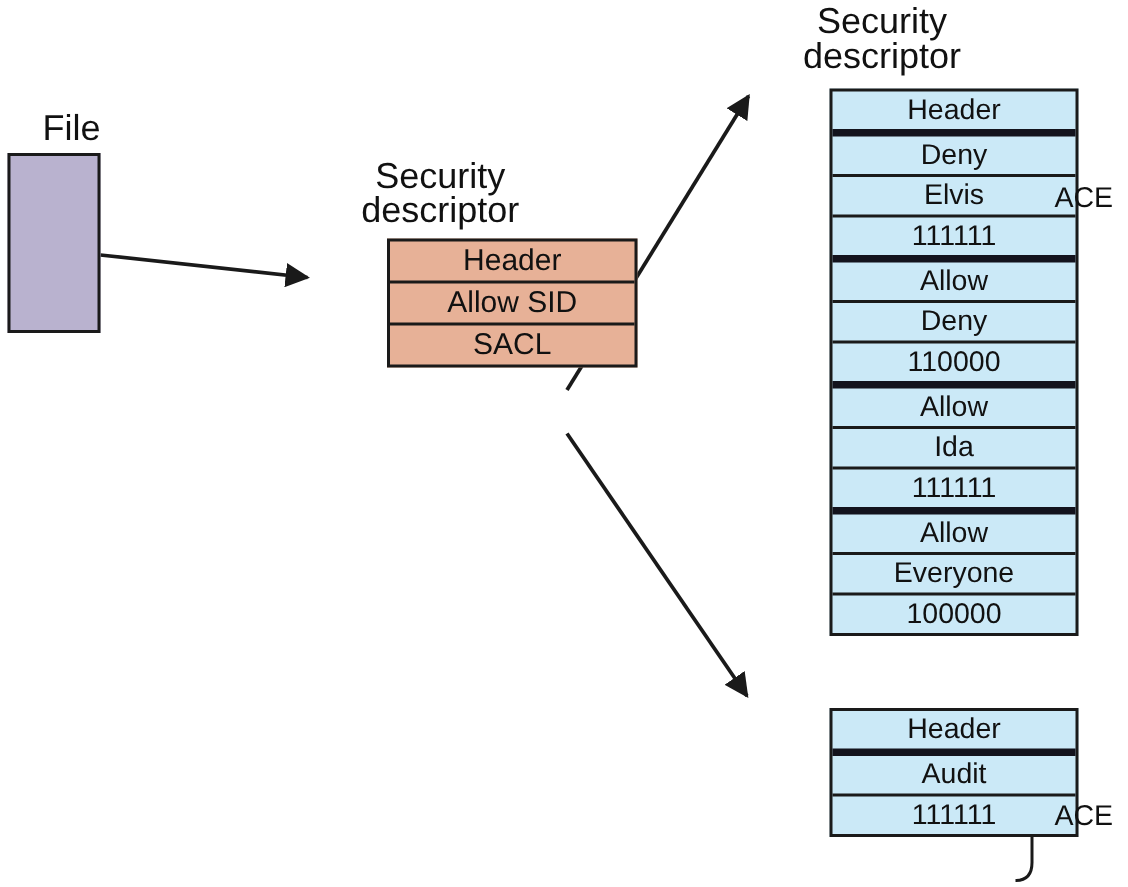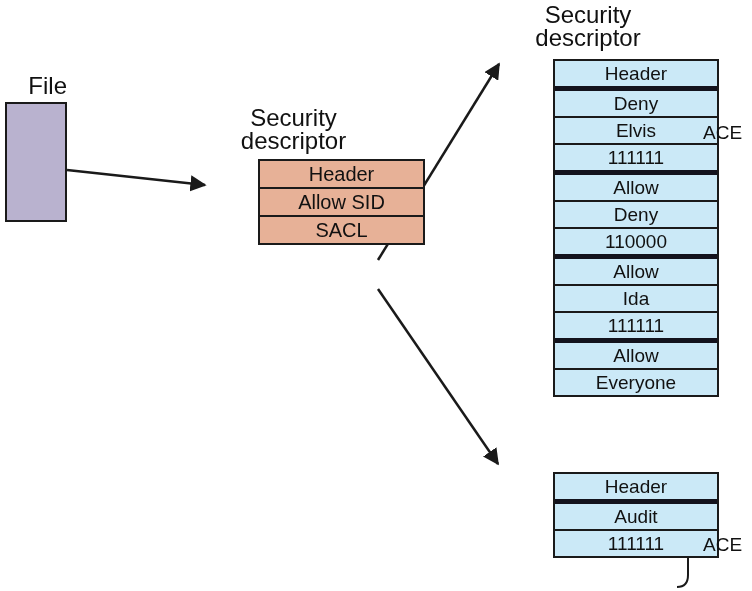--- a/index.html
+++ b/index.html
@@ -139,20 +139,21 @@
     <div class="row">Allow</div>
     <div class="row">Deny</div>
     <div class="row">110000</div>
     <div class="sep"></div>
     <div class="row">Allow</div>
     <div class="row">Ida</div>
     <div class="row">111111</div>
     <div class="sep"></div>
     <div class="row">Allow</div>
     <div class="row">Everyone</div>
+    <div class="row">100000</div>
   </div>
 
   <div class="table blue sacl">
     <div class="row">Header</div>
     <div class="sep"></div>
     <div class="row">Audit</div>
     <div class="row">111111</div>
   </div>
 
   <div class="ace-label ace-top">ACE</div>

